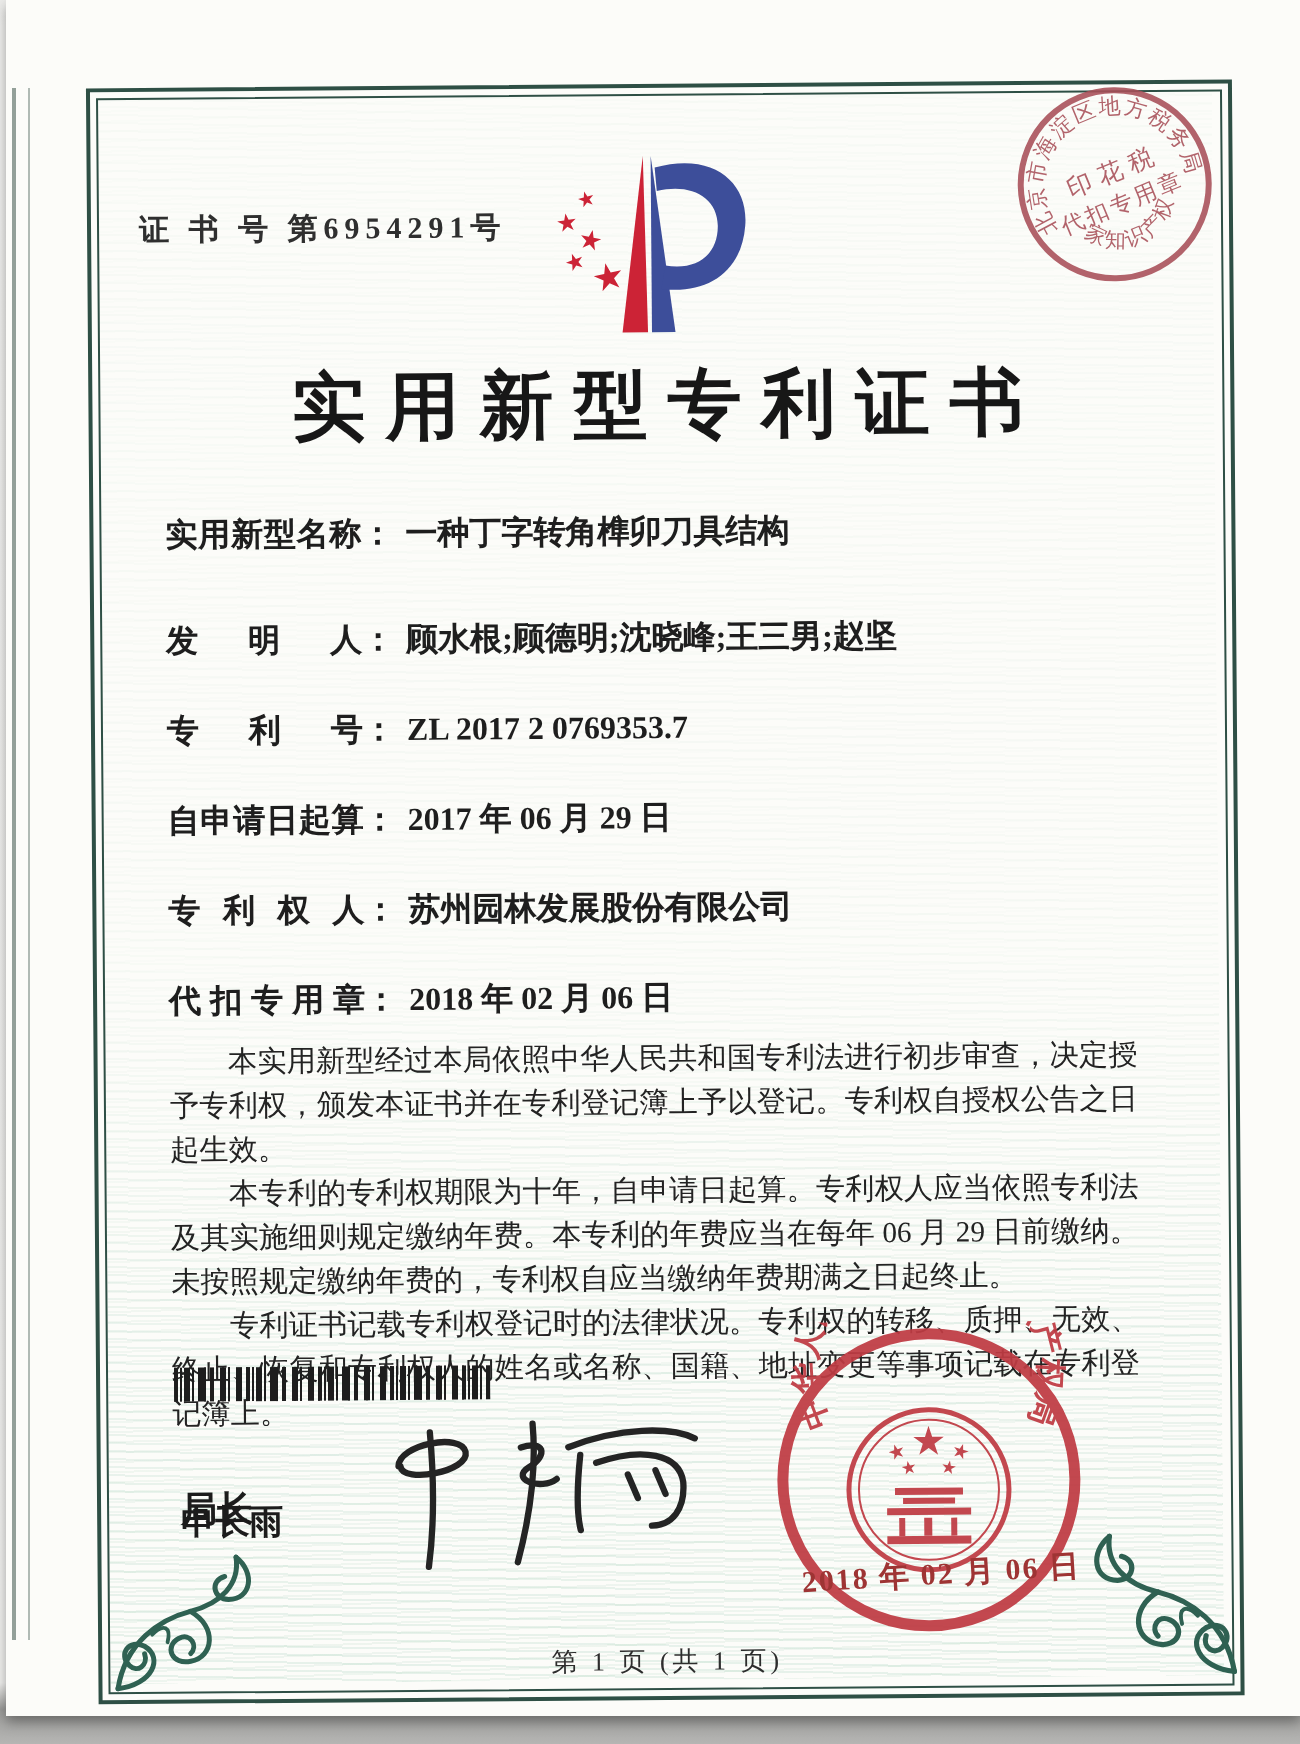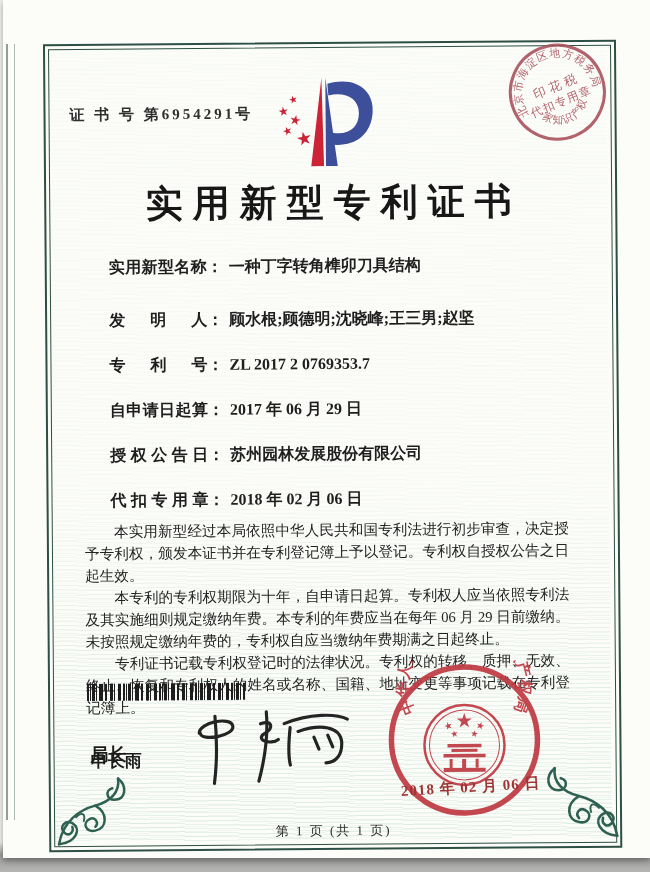--- a/index.html
+++ b/index.html
@@ -52,21 +52,21 @@
     letter-spacing:10px;text-indent:10px;
   }
   .tax-stamp{
     position:absolute;left:494px;top:28px;width:132px;height:132px;
     transform:rotate(-22deg);opacity:.88;
   }
   .tax-stamp text{fill:#a84f58;font-family:"Liberation Serif","DejaVu Serif",serif;}
   .fields{position:absolute;left:84px;top:256px;width:486px;color:#1e1e1e;}
   .frow{margin:0 0 24px 0;font-size:16px;font-weight:600;white-space:nowrap;}
   .frow.first{margin-bottom:32px;}
-  .flabel{display:inline-block;width:98px;text-align:justify;text-align-last:justify;vertical-align:bottom;margin-left:26px;}
+  .flabel{display:inline-block;width:98px;text-align:justify;text-align-last:justify;vertical-align:bottom;}
   .fcolon{margin-right:6px;}
   .paras{
     position:absolute;left:84px;top:519px;width:484px;
     font-size:14.6px;line-height:22px;color:#232323;text-align:justify;
   }
   .paras p{margin:0;text-indent:2em;}
   .barcode{
     position:absolute;left:85px;top:682px;width:158px;height:17px;
     background:
       repeating-linear-gradient(90deg,#1d1d1d 0 2px,transparent 2px 3px,#1d1d1d 3px 4px,transparent 4px 7px,#1d1d1d 7px 8px,transparent 8px 12px),
@@ -146,21 +146,21 @@
       <div class="frow">
         <span class="flabel">发明人</span><span class="fcolon">：</span><span>顾水根;顾德明;沈晓峰;王三男;赵坚</span>
       </div>
       <div class="frow">
         <span class="flabel">专利号</span><span class="fcolon">：</span><span>ZL 2017 2 0769353.7</span>
       </div>
       <div class="frow">
         <span class="flabel">自申请日起算</span><span class="fcolon">：</span><span>2017 年 06 月 29 日</span>
       </div>
       <div class="frow">
-        <span class="flabel">授权公告日</span><span class="fcolon">：</span><span>苏州园林发展股份有限公司</span>
+        <span class="flabel">专利权人</span><span class="fcolon">：</span><span>苏州园林发展股份有限公司</span>
       </div>
       <div class="frow">
         <span class="flabel">代扣专用章</span><span class="fcolon">：</span><span>2018 年 02 月 06 日</span>
       </div>
     </div>
 
     <div class="paras">
       <p>本实用新型经过本局依照中华人民共和国专利法进行初步审查，决定授予专利权，颁发本证书并在专利登记簿上予以登记。专利权自授权公告之日起生效。</p>
       <p>本专利的专利权期限为十年，自申请日起算。专利权人应当依照专利法及其实施细则规定缴纳年费。本专利的年费应当在每年 06 月 29 日前缴纳。未按照规定缴纳年费的，专利权自应当缴纳年费期满之日起终止。</p>
       <p>专利证书记载专利权登记时的法律状况。专利权的转移、质押、无效、终止、恢复和专利权人的姓名或名称、国籍、地址变更等事项记载在专利登记簿上。</p>

